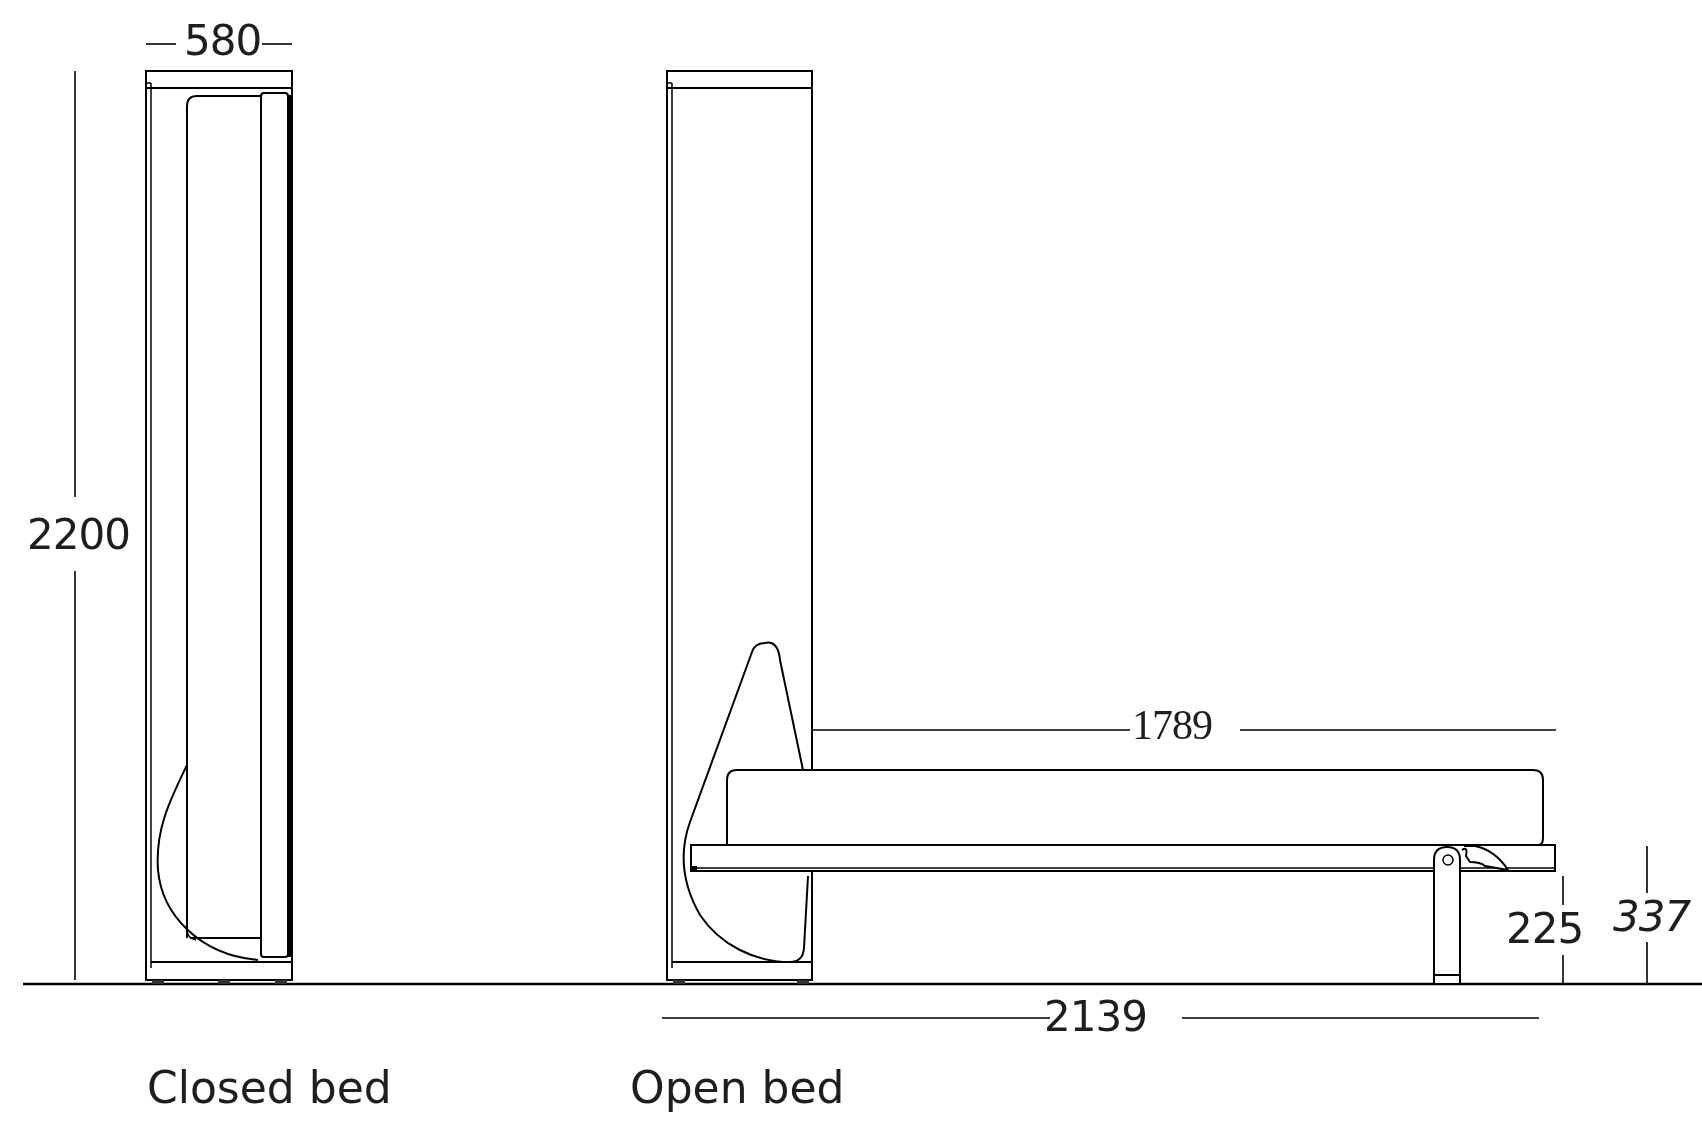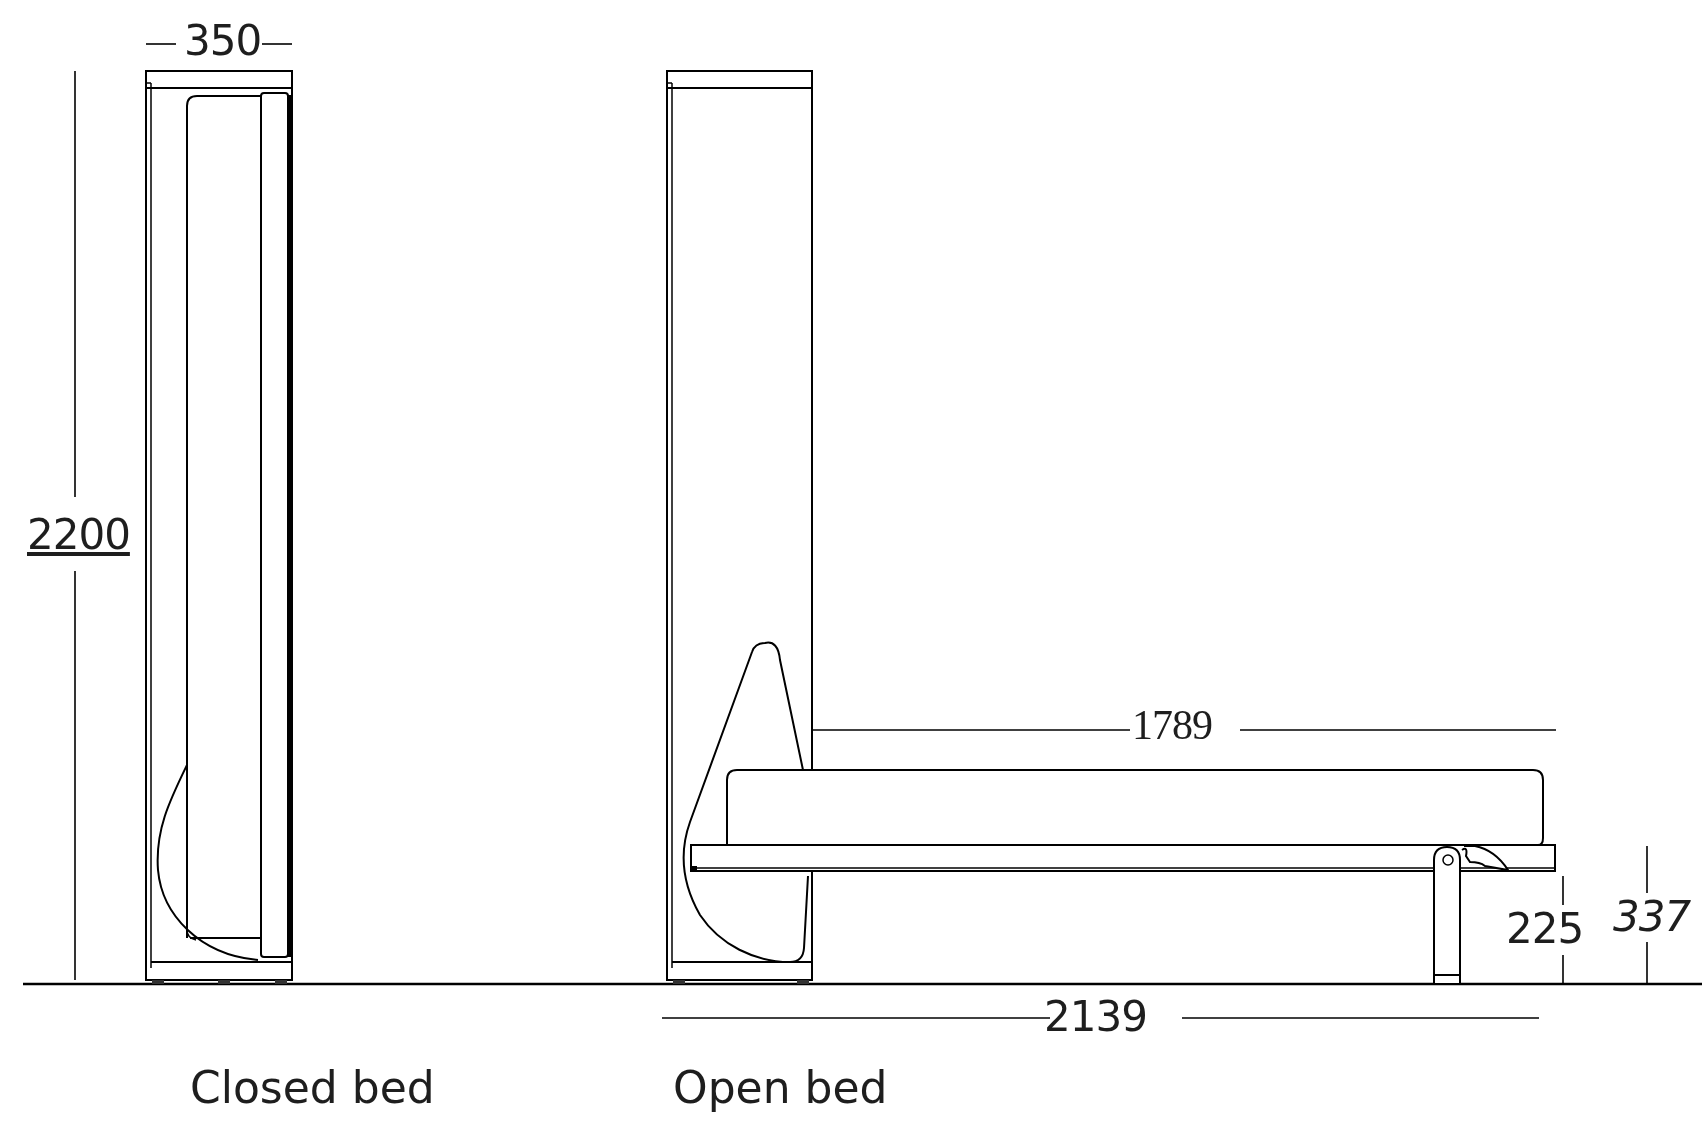--- a/index.html
+++ b/index.html
@@ -4,21 +4,21 @@
 <style>
   html, body { margin:0; padding:0; background:#ffffff; }
   body { width:1702px; height:1134px; overflow:hidden; position:relative; font-family:"DejaVu Sans", sans-serif; }
   svg { position:absolute; left:0; top:0; }
   .ln { fill:none; stroke:#000; stroke-width:2; }
   .thin { fill:none; stroke:#000; stroke-width:1.5; }
   .dim { fill:none; stroke:#000; stroke-width:1.6; }
   .fillw { fill:#fff; stroke:#000; stroke-width:2; }
   .lbl { position:absolute; color:#1e1e1e; font-family:"DejaVu Sans", sans-serif; white-space:nowrap; line-height:1; }
   .num { font-size:42px; letter-spacing:-1px; }
-  .cap { font-size:44px;margin-left:43px; }
+  .cap { font-size:44px; }
 </style>
 </head>
 <body>
 
 <svg width="1702" height="1134" viewBox="0 0 1702 1134">
 
   <line x1="23" y1="984" x2="1702" y2="984" stroke="#000" stroke-width="2.5"></line>
 
   <g>
 
@@ -84,21 +84,21 @@
     <line x1="1182" y1="1018" x2="1539" y2="1018" class="dim"></line>
 
     <line x1="1563" y1="876" x2="1563" y2="905" class="dim"></line>
     <line x1="1563" y1="955" x2="1563" y2="984" class="dim"></line>
 
     <line x1="1647" y1="846" x2="1647" y2="893" class="dim"></line>
     <line x1="1647" y1="942" x2="1647" y2="984" class="dim"></line>
   </g>
 </svg>
 
-<div class="lbl num" style="left:184px; top:20px;">350</div>
-<div class="lbl num" style="left:27px; top:514px;text-decoration:underline;">2200</div>
+<div class="lbl num" style="left:184px; top:20px;">580</div>
+<div class="lbl num" style="left:27px; top:514px;">2200</div>
 <div class="lbl num" style="left:1132px; top:704px;font-family:Liberation Serif, serif;">1789</div>
 <div class="lbl num" style="left:1044px; top:996px;text-align:center;">2139</div>
 <div class="lbl num" style="left:1506px; top:908px;">225</div>
 <div class="lbl num" style="left:1613px; top:896px;font-style:italic;">337</div>
 
 <div class="lbl cap" style="left:147px; top:1066px;">Closed bed</div>
 <div class="lbl cap" style="left:630px; top:1066px;">Open bed</div>
 
 </body></html>

